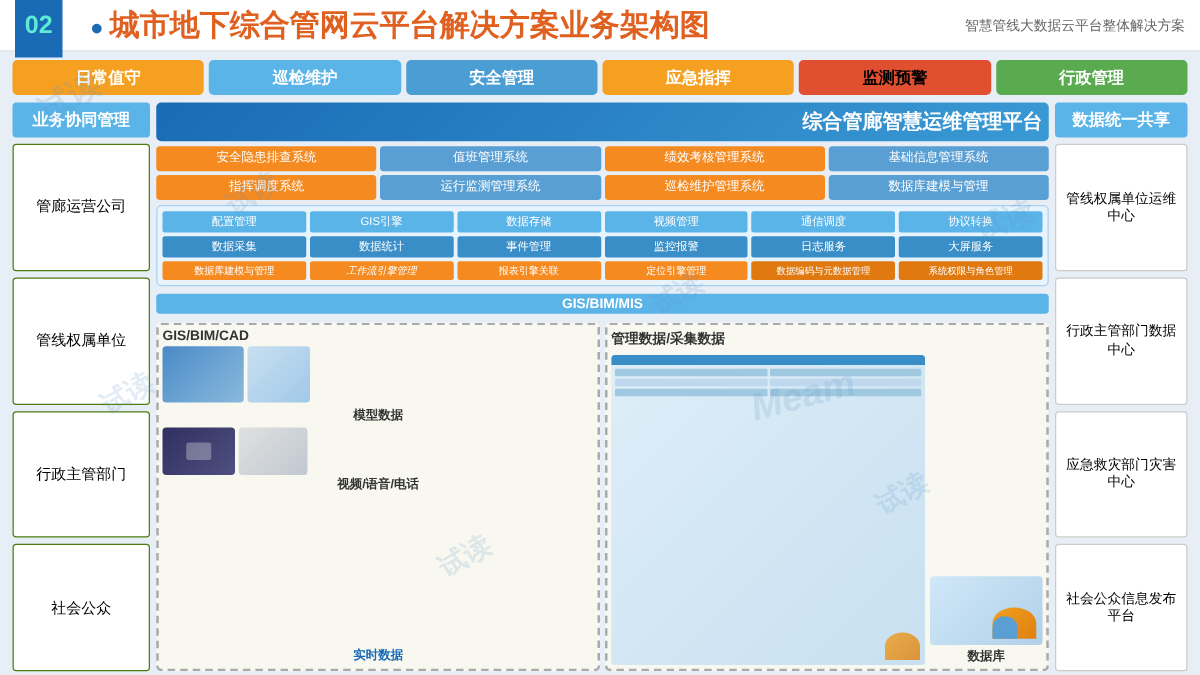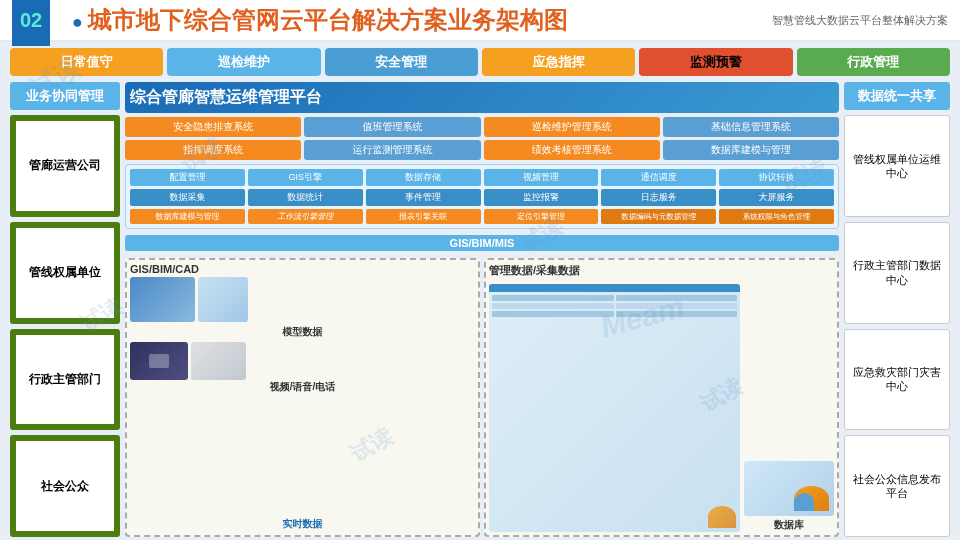--- a/index.html
+++ b/index.html
@@ -118,44 +118,43 @@
       background: #5ab4e8;
       color: white;
       text-align: center;
       font-size: 13px;
       font-weight: bold;
       padding: 5px 2px;
       border-radius: 3px;
     }
     .left-item {
       background: white;
-      border: 6px solid #4d7c0f;
+      border: 1px solid #4d7c0f;
       text-align: center;
       font-size: 12px;
       padding: 8px 4px;
       border-radius: 3px;
       flex: 1;
       display: flex;
       align-items: center;
       justify-content: center;
-      font-weight: bold;
     }
 
     
     .center-col {
       flex: 1;
       display: flex;
       flex-direction: column;
       gap: 4px;
     }
 
     .center-title {
       background: linear-gradient(135deg, #1a6bb5, #3a9ad4);
       color: white;
-      text-align: left;
+      text-align: right;
       font-size: 16px;
       font-weight: bold;
       padding: 5px;
       border-radius: 4px;
     }
 
     
     .platform-grid {
       display: flex;
       gap: 3px;
@@ -371,22 +370,22 @@
       <div class="platform-grid">
         <div class="platform-col">
           <div class="pbox orange">安全隐患排查系统</div>
           <div class="pbox orange">指挥调度系统</div>
         </div>
         <div class="platform-col">
           <div class="pbox blue">值班管理系统</div>
           <div class="pbox blue">运行监测管理系统</div>
         </div>
         <div class="platform-col">
+          <div class="pbox orange">绩效考核管理系统</div>
           <div class="pbox orange">巡检维护管理系统</div>
-          <div class="pbox orange">绩效考核管理系统</div>
         </div>
         <div class="platform-col">
           <div class="pbox blue">基础信息管理系统</div>
           <div class="pbox blue">数据库建模与管理</div>
         </div>
       </div>
 
       <div class="infra-section">
         <div class="infra-grid">
           <div class="ibox">配置管理</div>

